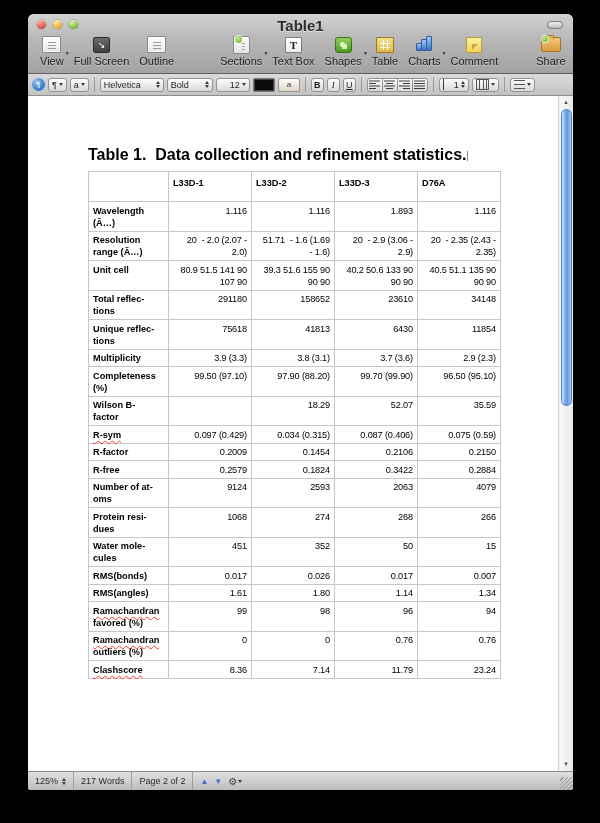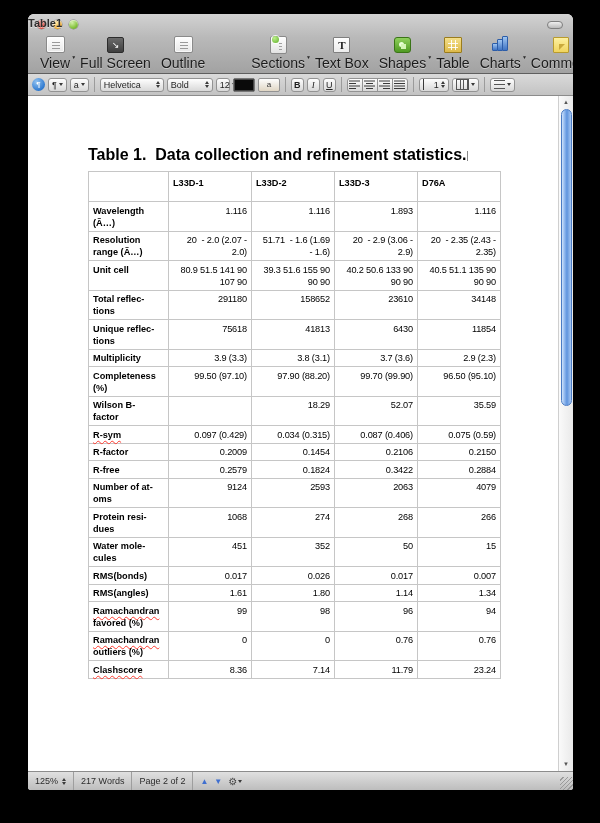--- a/index.html
+++ b/index.html
@@ -17,31 +17,31 @@
   .chrome-top{
     background:linear-gradient(#d2d2d2,#b9b9b9 40%,#a2a2a2);
     border-bottom:1px solid #5f5f5f;flex:0 0 auto;
   }
   .titlebar{position:relative;height:20px;}
   .traffic{position:absolute;left:9px;top:6px;display:flex;gap:7px;}
   .light{width:9px;height:9px;border-radius:50%;box-shadow:inset 0 1px 1px rgba(255,255,255,.6), 0 0 0 .5px rgba(0,0,0,.35);}
   .light.red{background:radial-gradient(circle at 35% 30%, #ff9d96, #e4584c 60%, #b53b30);}
   .light.yellow{background:radial-gradient(circle at 35% 30%, #ffe9a8, #f3b13b 60%, #c78a1f);}
   .light.green{background:radial-gradient(circle at 35% 30%, #d3f0a8, #85c33d 60%, #5f9427);}
-  .win-title{position:absolute;left:0;right:0;top:3px;font-size:11px;font-weight:bold;color:#2e2e2e;text-shadow:0 1px 0 rgba(255,255,255,.5);}
+  .win-title{position:absolute;left:0;right:0;top:3px;text-align:center;font-size:15px;font-weight:bold;color:#2e2e2e;text-shadow:0 1px 0 rgba(255,255,255,.5);}
   .pill{position:absolute;right:10px;top:7px;width:16px;height:8px;border-radius:4px;
     background:linear-gradient(#efefef,#b9b9b9);border:1px solid #7e7e7e;box-sizing:border-box;}
   
   .toolbar{height:38px;display:flex;align-items:flex-start;padding:1px 0 0 12px;}
   .tb-item{display:flex;flex-direction:column;align-items:center;margin-right:10px;position:relative;cursor:default;}
   .tb-item:nth-child(4){margin-left:36px;}
   .tb-item:nth-child(10){margin-left:28px;}
   .tb-item:nth-child(11){margin-left:36px;}
   .tb-icon{width:22px;height:19px;position:relative;display:flex;align-items:center;justify-content:center;}
-  .tb-label{font-size:14px;color:#1c1c1c;margin-top:1px;text-shadow:0 1px 0 rgba(255,255,255,.4);white-space:nowrap;}
+  .tb-label{font-size:11px;color:#1c1c1c;margin-top:1px;text-shadow:0 1px 0 rgba(255,255,255,.4);white-space:nowrap;}
   .tb-arrow{position:absolute;right:-6px;bottom:11px;font-size:5px;color:#2a2a2a;}
   
   .icon-view,.icon-outline{width:17px;height:15px;background:linear-gradient(#fff,#e8e8e8);border:1px solid #8a8a8a;border-radius:2px;
     box-shadow:inset 0 0 0 1px rgba(255,255,255,.7);}
   .icon-view::after,.icon-outline::after{content:"";position:absolute;left:5px;right:4px;top:5px;height:9px;
     background:repeating-linear-gradient(#9a9a9a 0 1px, transparent 1px 3px);}
   .icon-fullscreen{width:15px;height:14px;background:linear-gradient(#6b6b6b,#3f3f3f);border:1px solid #2c2c2c;border-radius:2px;color:#fff;font-size:9px;line-height:12px;text-align:center;}
   .icon-sections{width:15px;height:16px;background:linear-gradient(#fff,#e3e3e3);border:1px solid #8a8a8a;border-radius:2px;}
   .icon-sections::before{content:"";position:absolute;left:1px;top:-1px;width:7px;height:7px;border-radius:50%;
     background:radial-gradient(circle at 35% 30%, #bdf08c, #5fae28);box-shadow:0 0 0 1px rgba(255,255,255,.8);}
@@ -86,21 +86,21 @@
     padding:0 3px;gap:2px;color:#1f1f1f;}
   .fb-btn .val{white-space:nowrap;}
   .fb-sep{width:1px;height:15px;background:#9b9b9b;margin:0 2px;flex:0 0 auto;}
   .mini-arrow{width:0;height:0;border-left:2.5px solid transparent;border-right:2.5px solid transparent;border-top:3px solid #3a3a3a;}
   .stepper{display:flex;flex-direction:column;gap:1px;}
   .stepper i{display:block;width:0;height:0;border-left:2.5px solid transparent;border-right:2.5px solid transparent;}
   .stepper .up{border-bottom:3px solid #3a3a3a;}
   .stepper .dn{border-top:3px solid #3a3a3a;}
   .fb-font{width:64px;justify-content:space-between;}
   .fb-face{width:46px;justify-content:space-between;}
-  .fb-size{width:14px;justify-content:space-between;}
+  .fb-size{width:34px;justify-content:flex-end;}
   .swatch-black{width:20px;height:12px;border:1px solid #777;border-radius:2px;background:#0a0a0a;box-shadow:inset 0 0 0 1px #444;}
   .swatch-a{width:20px;height:12px;border:1px solid #939393;border-radius:2px;background:linear-gradient(#fdfdfd,#e0d6c4);
     font-size:8px;display:flex;align-items:center;justify-content:center;color:#333;}
   .fb-btn.tt{width:13px;padding:0;}
   .fb-btn.tt.i{font-style:italic;font-family:"Liberation Serif",serif;}
   .fb-btn.tt.u{text-decoration:underline;}
   .fb-btn.tt.b{font-weight:bold;}
   .align-group{display:flex;}
   .align-group .fb-btn{border-radius:0;width:16px;padding:0;margin-left:-1px;}
   .align-group .fb-btn:first-child{border-radius:3px 0 0 3px;margin-left:0;}

